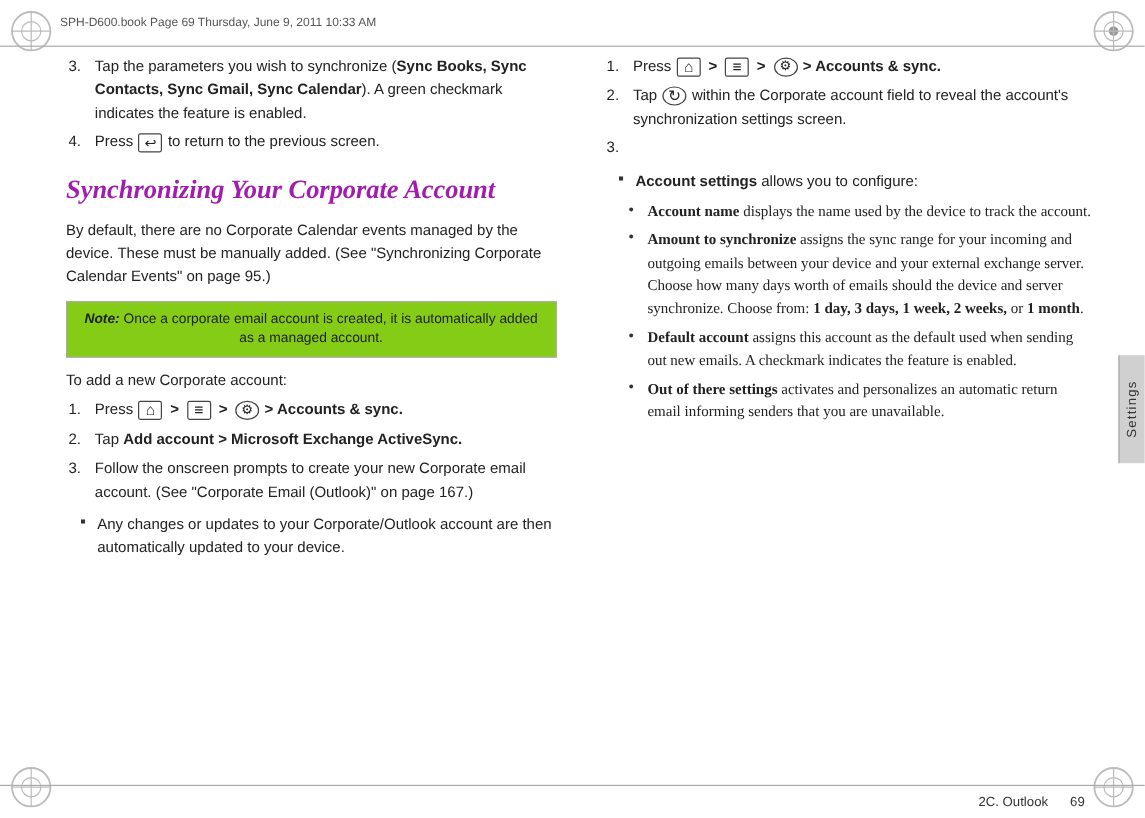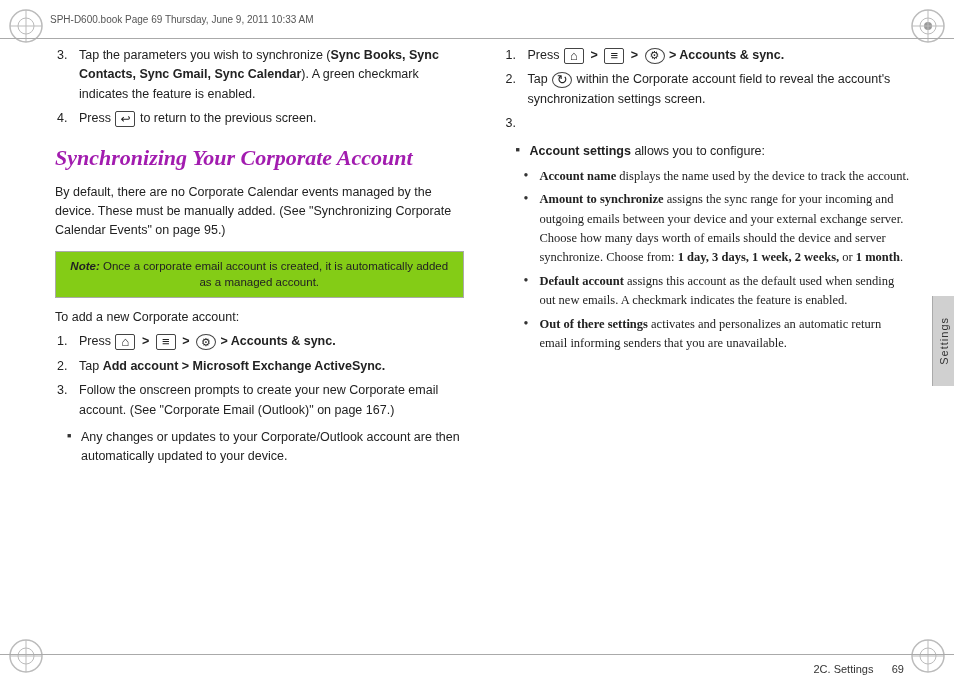--- a/index.html
+++ b/index.html
@@ -328,21 +328,21 @@
 
 <div class="header-bar">
   <span>SPH-D600.book  Page 69  Thursday, June 9, 2011  10:33 AM</span>
 </div>
 
 <div class="side-tab">
   <span>Settings</span>
 </div>
 
 <div class="footer">
-  <span>2C. Settings</span>
+  <span>2C. Outlook</span>
   &nbsp;&nbsp;&nbsp;&nbsp;&nbsp;&nbsp;
   <span>69</span>
 </div>
 
 <div class="content">
 
   <div class="left-col">
 
     <ul class="num-list">
       <li>

